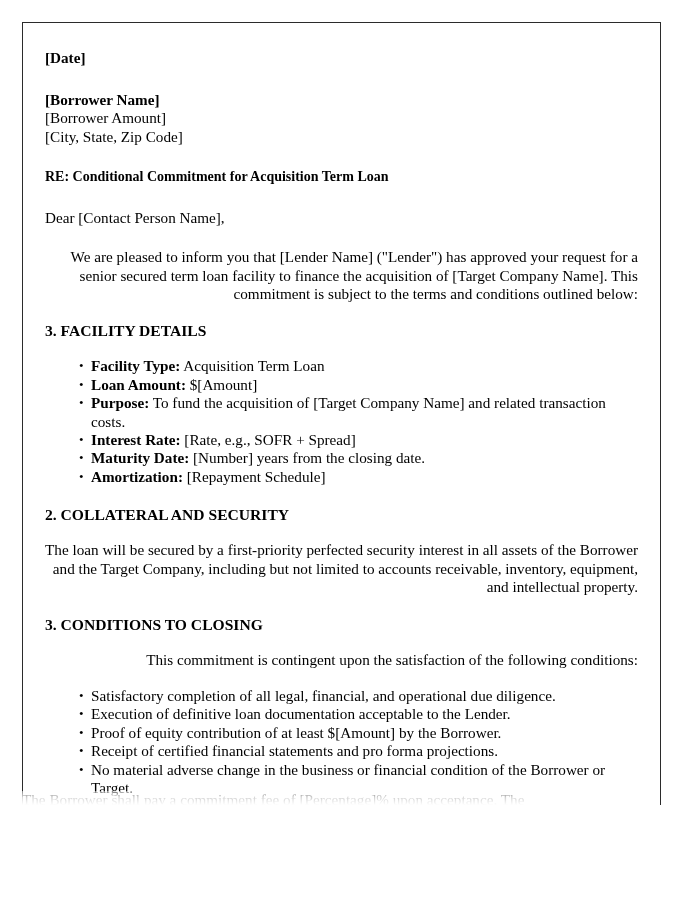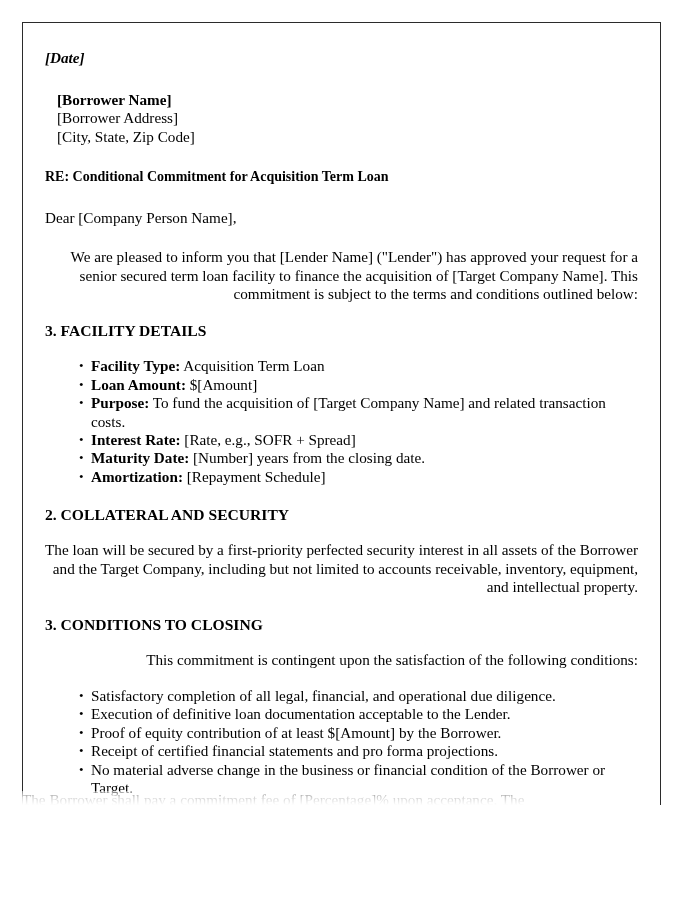--- a/index.html
+++ b/index.html
@@ -35,24 +35,23 @@
     line-height: 18.2px;
   }
   .bold {
     font-weight: bold;
   }
   .date-line {
     font-size: 15.2px;
     line-height: 18.2px;
     font-weight: bold;
     margin: 0 0 24px 0;
-    font-style: italic;
   }
   .addr-block {
-    margin: 0 0 22px 12px;
+    margin: 0 0 22px 0;
   }
   .addr-block .line {
     margin: 0;
   }
   .re-line {
     font-size: 14px;
     line-height: 18.2px;
     font-weight: bold;
     margin: 0 0 23px 0;
   }
@@ -119,27 +118,27 @@
 </head>
 <body>
 
 <div class="page-frame">
   <div class="page-body">
 
     <div class="date-line">[Date]</div>
 
     <div class="addr-block">
       <div class="line bold">[Borrower Name]</div>
-      <div class="line">[Borrower Address]</div>
+      <div class="line">[Borrower Amount]</div>
       <div class="line">[City, State, Zip Code]</div>
     </div>
 
     <div class="re-line">RE: Conditional Commitment for Acquisition Term Loan</div>
 
-    <div class="salutation">Dear [Company Person Name],</div>
+    <div class="salutation">Dear [Contact Person Name],</div>
 
     <p class="para">We are pleased to inform you that [Lender Name] ("Lender") has approved your request for a senior secured term loan facility to finance the acquisition of [Target Company Name]. This commitment is subject to the terms and conditions outlined below:</p>
 
     <h2 class="section-heading">3. FACILITY DETAILS</h2>
 
     <ul class="doc-list">
       <li><span class="bold">Facility Type:</span><span> Acquisition Term Loan</span></li>
       <li><span class="bold">Loan Amount:</span><span> $[Amount]</span></li>
       <li><span class="bold">Purpose:</span><span> To fund the acquisition of [Target Company Name] and related transaction costs.</span></li>
       <li><span class="bold">Interest Rate:</span><span> [Rate, e.g., SOFR + Spread]</span></li>

